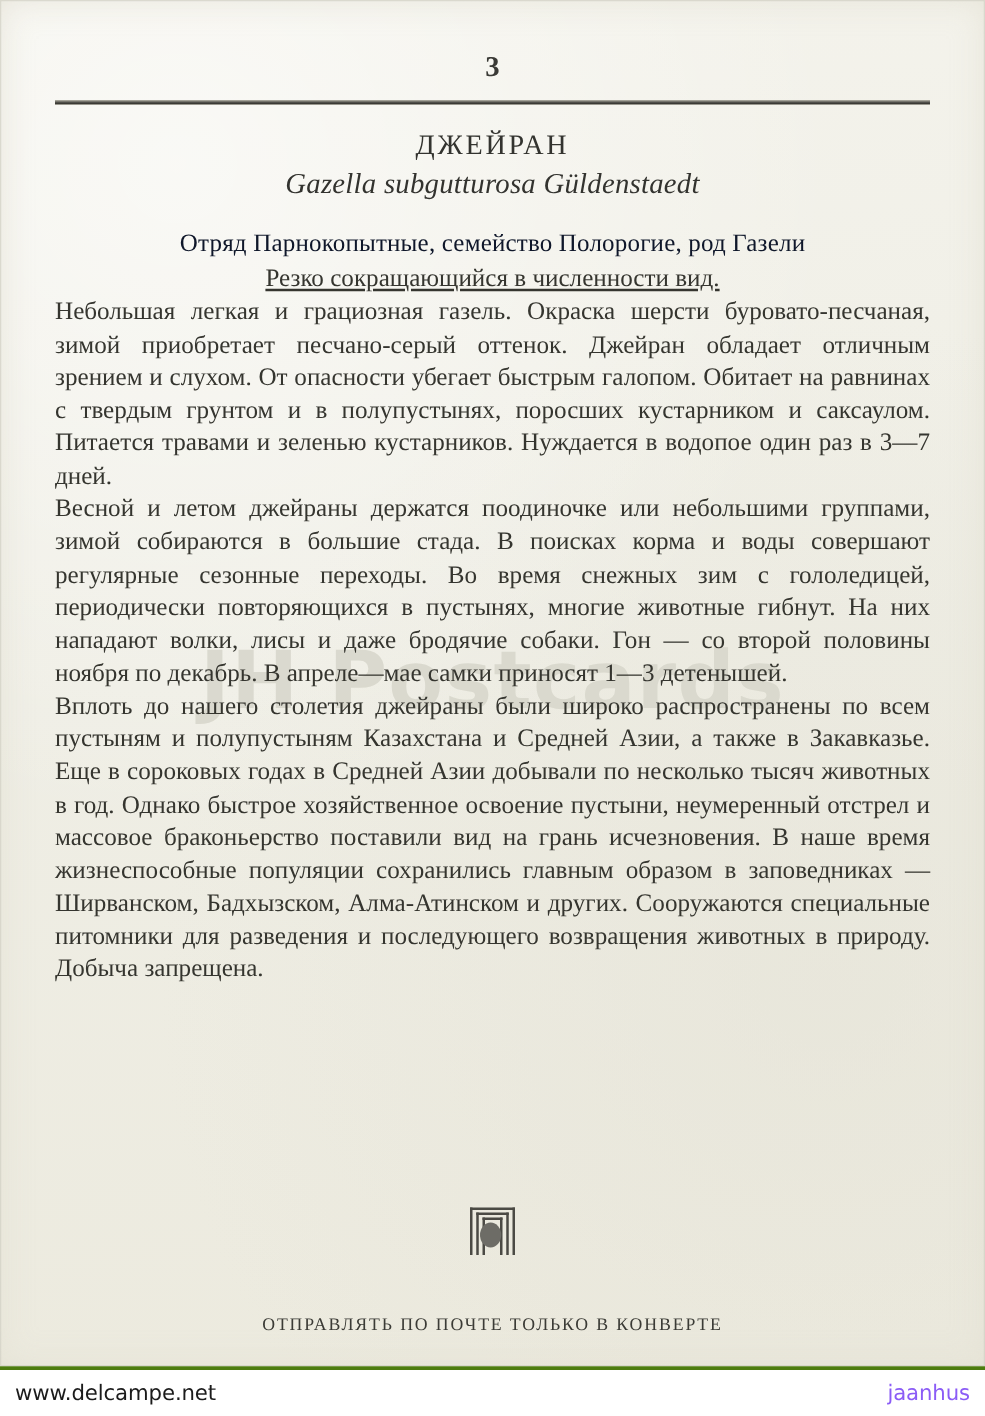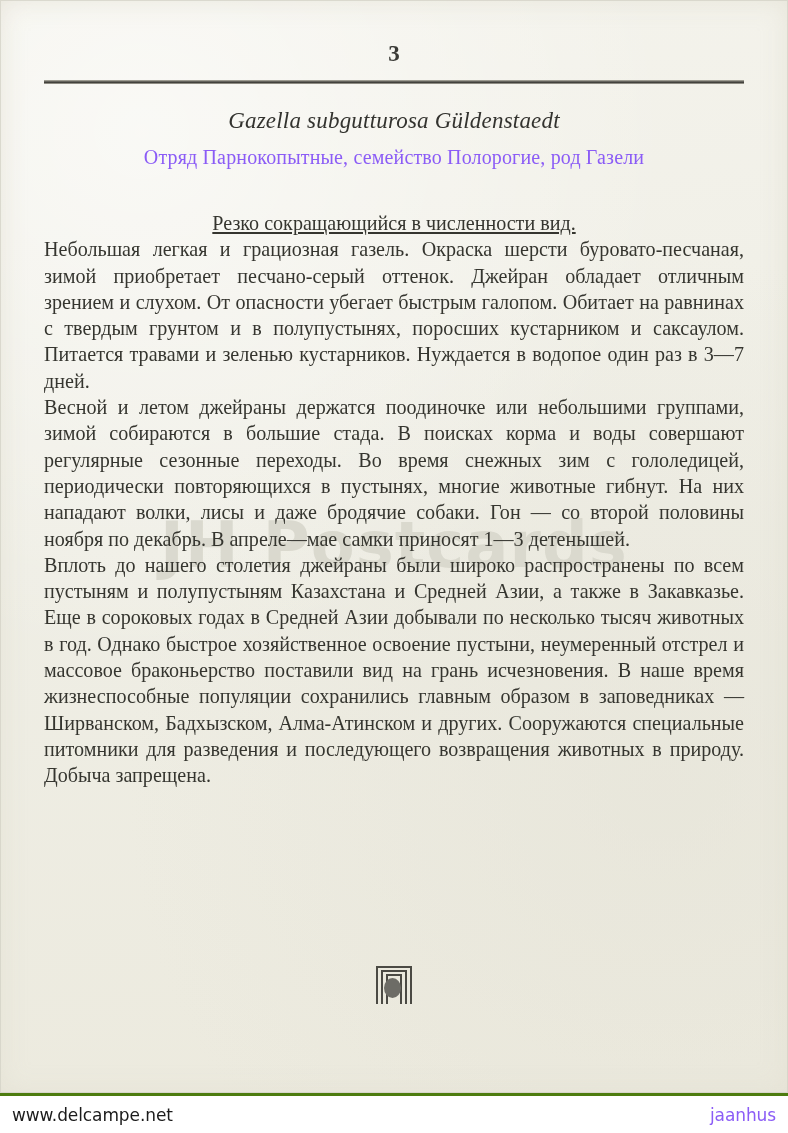--- a/index.html
+++ b/index.html
@@ -108,24 +108,24 @@
     color: #33332f;
   }
   #species-latin {
     margin-top: 5px;
     font-style: italic;
     font-size: 23px;
     letter-spacing: .2px;
     color: #33332f;
   }
   #taxonomy {
-    margin-top: 12px;
+    margin-top: 24px;
     font-size: 20px;
     letter-spacing: .15px;
-    color: #8b5cf6;
+    color: #0f172a;
   }
 
   
   #body-text {
     position: absolute;
     left: 44px;
     top: 210px;
     width: 700px;
     color: #35352f;
     font-size: 20.1px;
@@ -245,20 +245,21 @@
 <div id="card">
 
   <div id="watermark">JH Postcards</div>
 
   <div class="sheet-inner">
 
     <div id="page-number">3</div>
     <div id="header-rule"></div>
 
     <div id="title-block">
+      <div id="species-title">ДЖЕЙРАН</div>
       <div id="species-latin">Gazella subgutturosa Güldenstaedt</div>
       <div id="taxonomy">Отряд Парнокопытные, семейство Полорогие, род Газели</div>
     </div>
 
     <div id="body-text">
       <p class="solo">Резко сокращающийся в численности вид.</p>
       <p>Небольшая легкая и грациозная газель. Окраска шерсти буровато-песчаная, зимой приобретает песчано-серый оттенок. Джейран обладает отличным зрением и слухом. От опасности убегает быстрым галопом. Обитает на равнинах с твердым грунтом и в полупустынях, поросших кустарником и саксаулом. Питается травами и зеленью кустарников. Нуждается в водопое один раз в 3—7 дней.</p>
       <p>Весной и летом джейраны держатся поодиночке или небольшими группами, зимой собираются в большие стада. В поисках корма и воды совершают регулярные сезонные переходы. Во время снежных зим с гололедицей, периодически повторяющихся в пустынях, многие животные гибнут. На них нападают волки, лисы и даже бродячие собаки. Гон — со второй половины ноября по декабрь. В апреле—мае самки приносят 1—3 детенышей.</p>
       <p>Вплоть до нашего столетия джейраны были широко распространены по всем пустыням и полупустыням Казахстана и Средней Азии, а также в Закавказье. Еще в сороковых годах в Средней Азии добывали по несколько тысяч животных в год. Однако быстрое хозяйственное освоение пустыни, неумеренный отстрел и массовое браконьерство поставили вид на грань исчезновения. В наше время жизнеспособные популяции сохранились главным образом в заповедниках — Ширванском, Бадхызском, Алма-Атинском и других. Сооружаются специальные питомники для разведения и последующего возвращения животных в природу. Добыча запрещена.</p>
     </div>
@@ -266,20 +267,21 @@
     <div id="publisher-logo">
       <div class="logo-mark">
         <span class="ring r1"></span>
         <span class="ring r2"></span>
         <span class="ring r3"></span>
         <span class="dot"></span>
       </div>
     </div>
 
 
+    <div id="mail-notice">ОТПРАВЛЯТЬ ПО ПОЧТЕ ТОЛЬКО В КОНВЕРТЕ</div>
 
   </div>
 </div>
 
 <div id="bottom-banner">
   <span id="banner-url">www.delcampe.net</span>
   <span id="banner-user">jaanhus</span>
 </div>
 
 </body></html>

